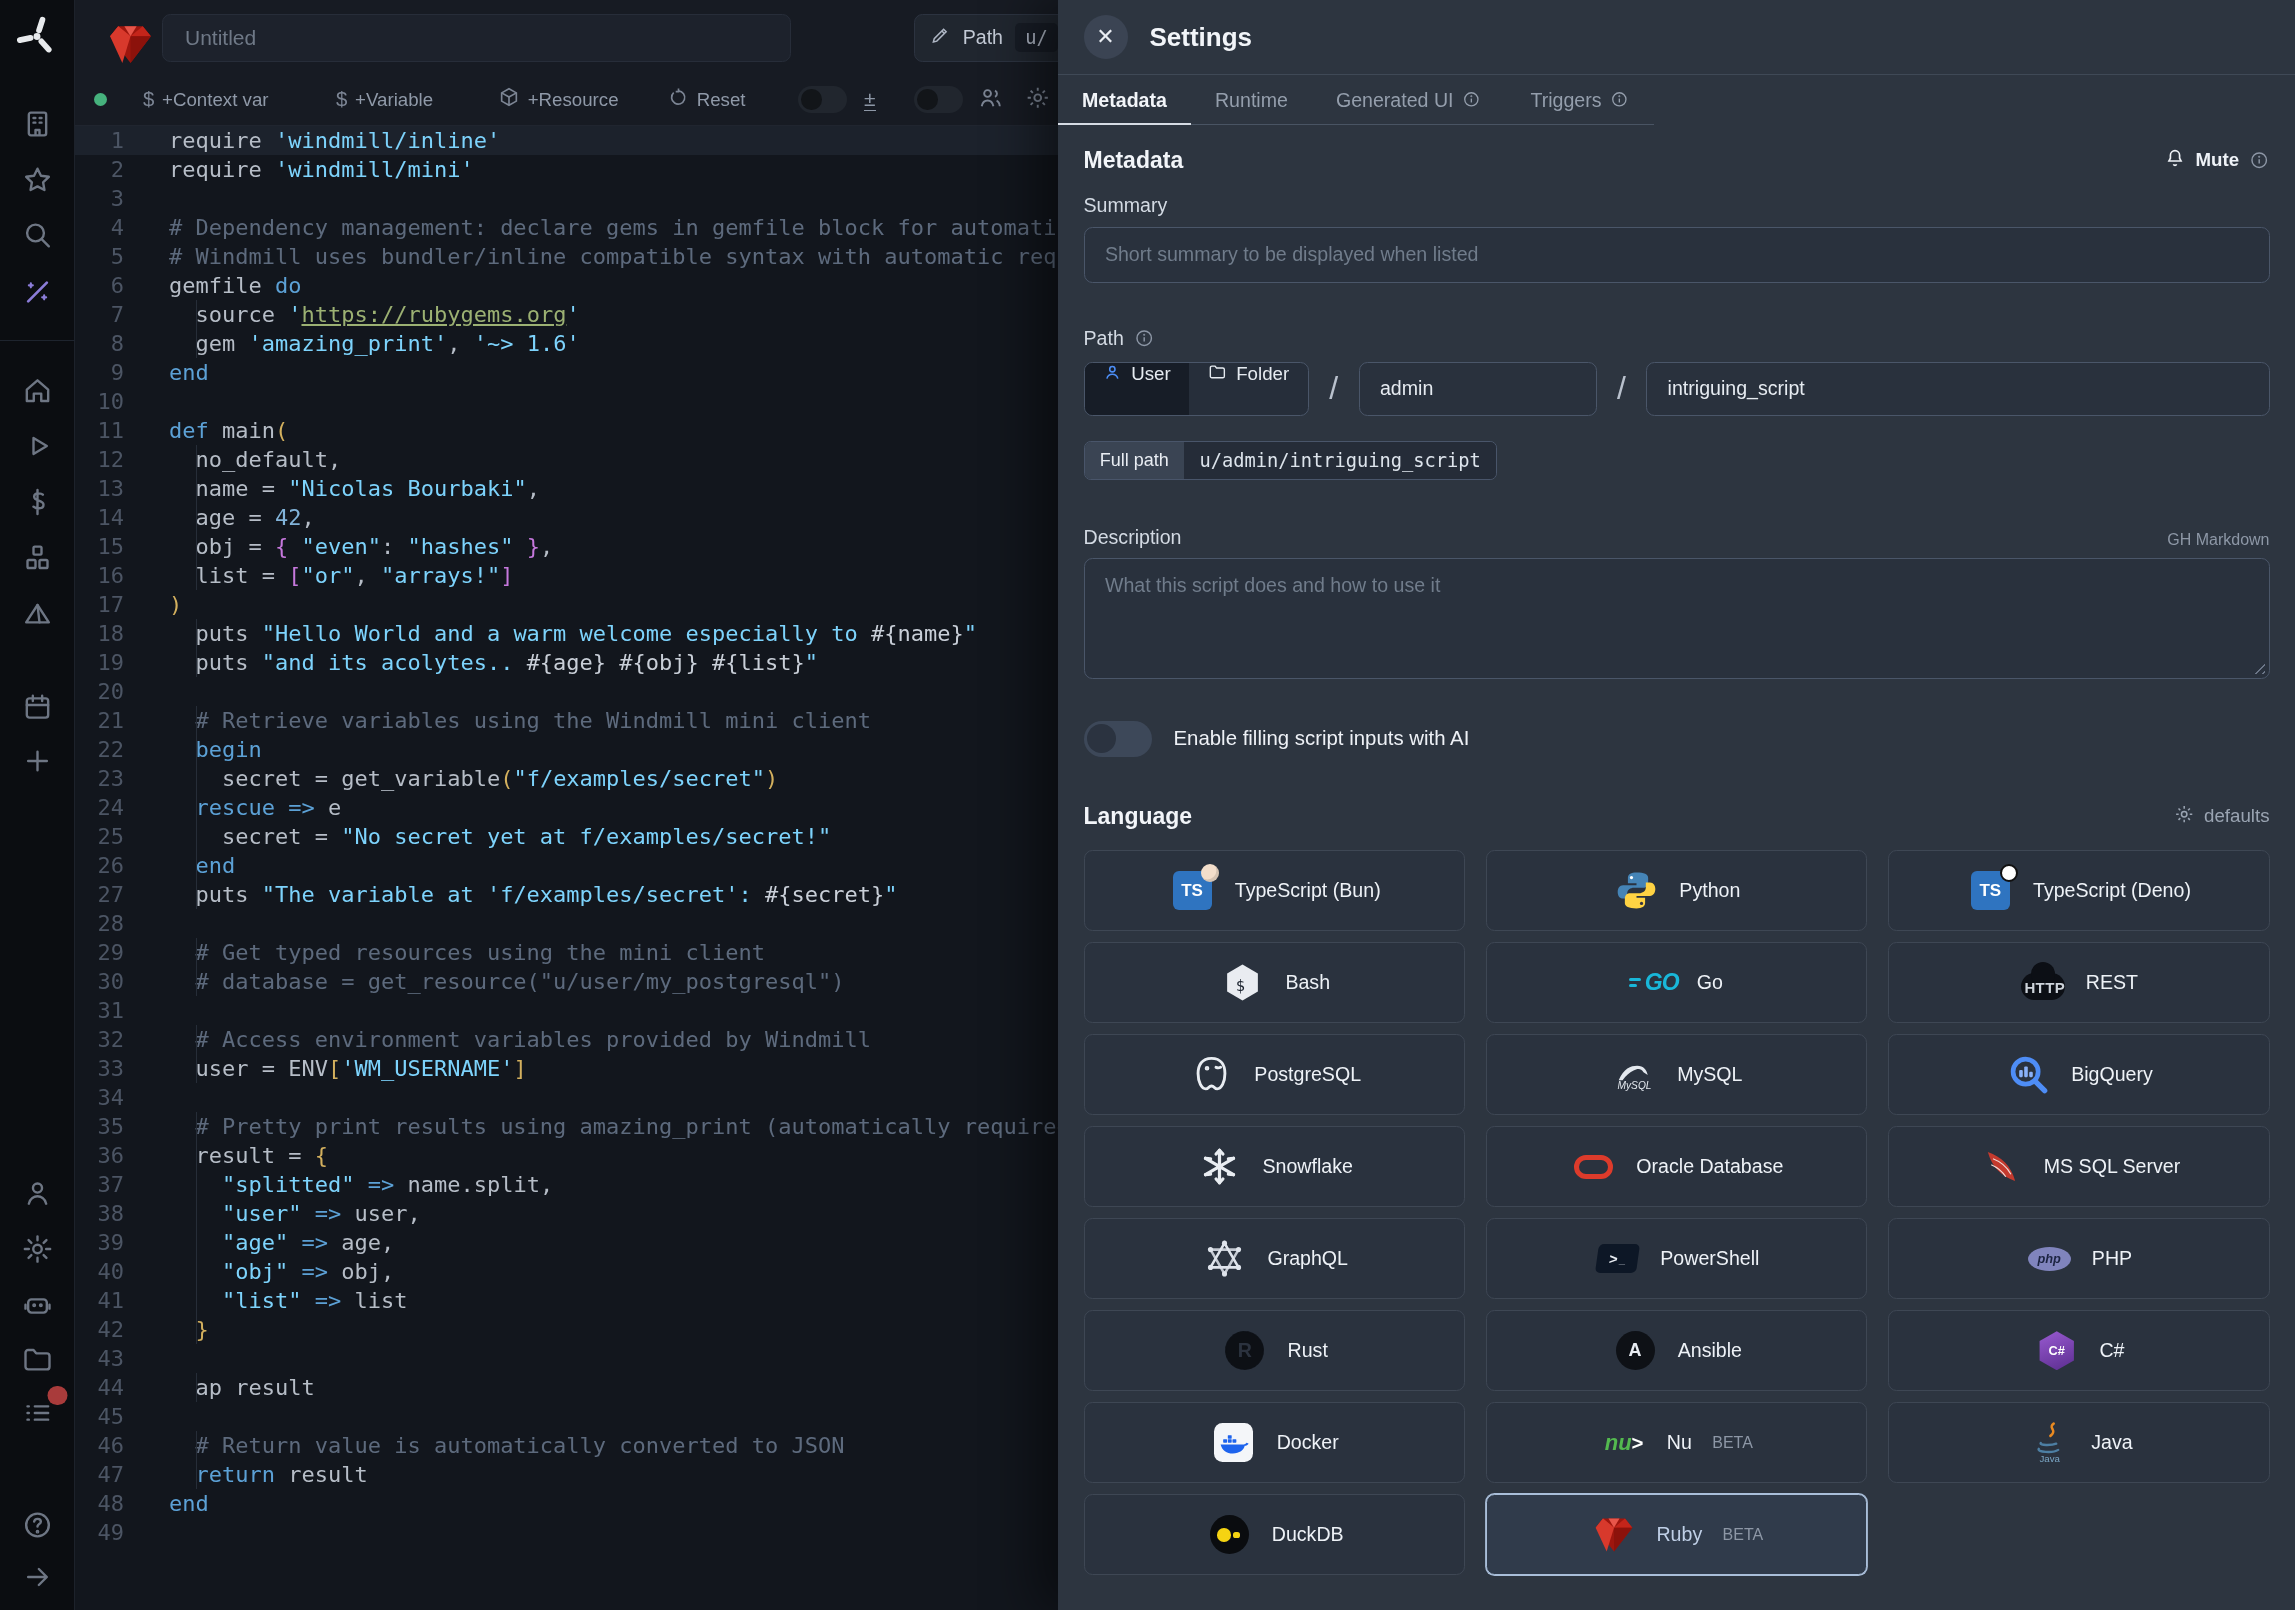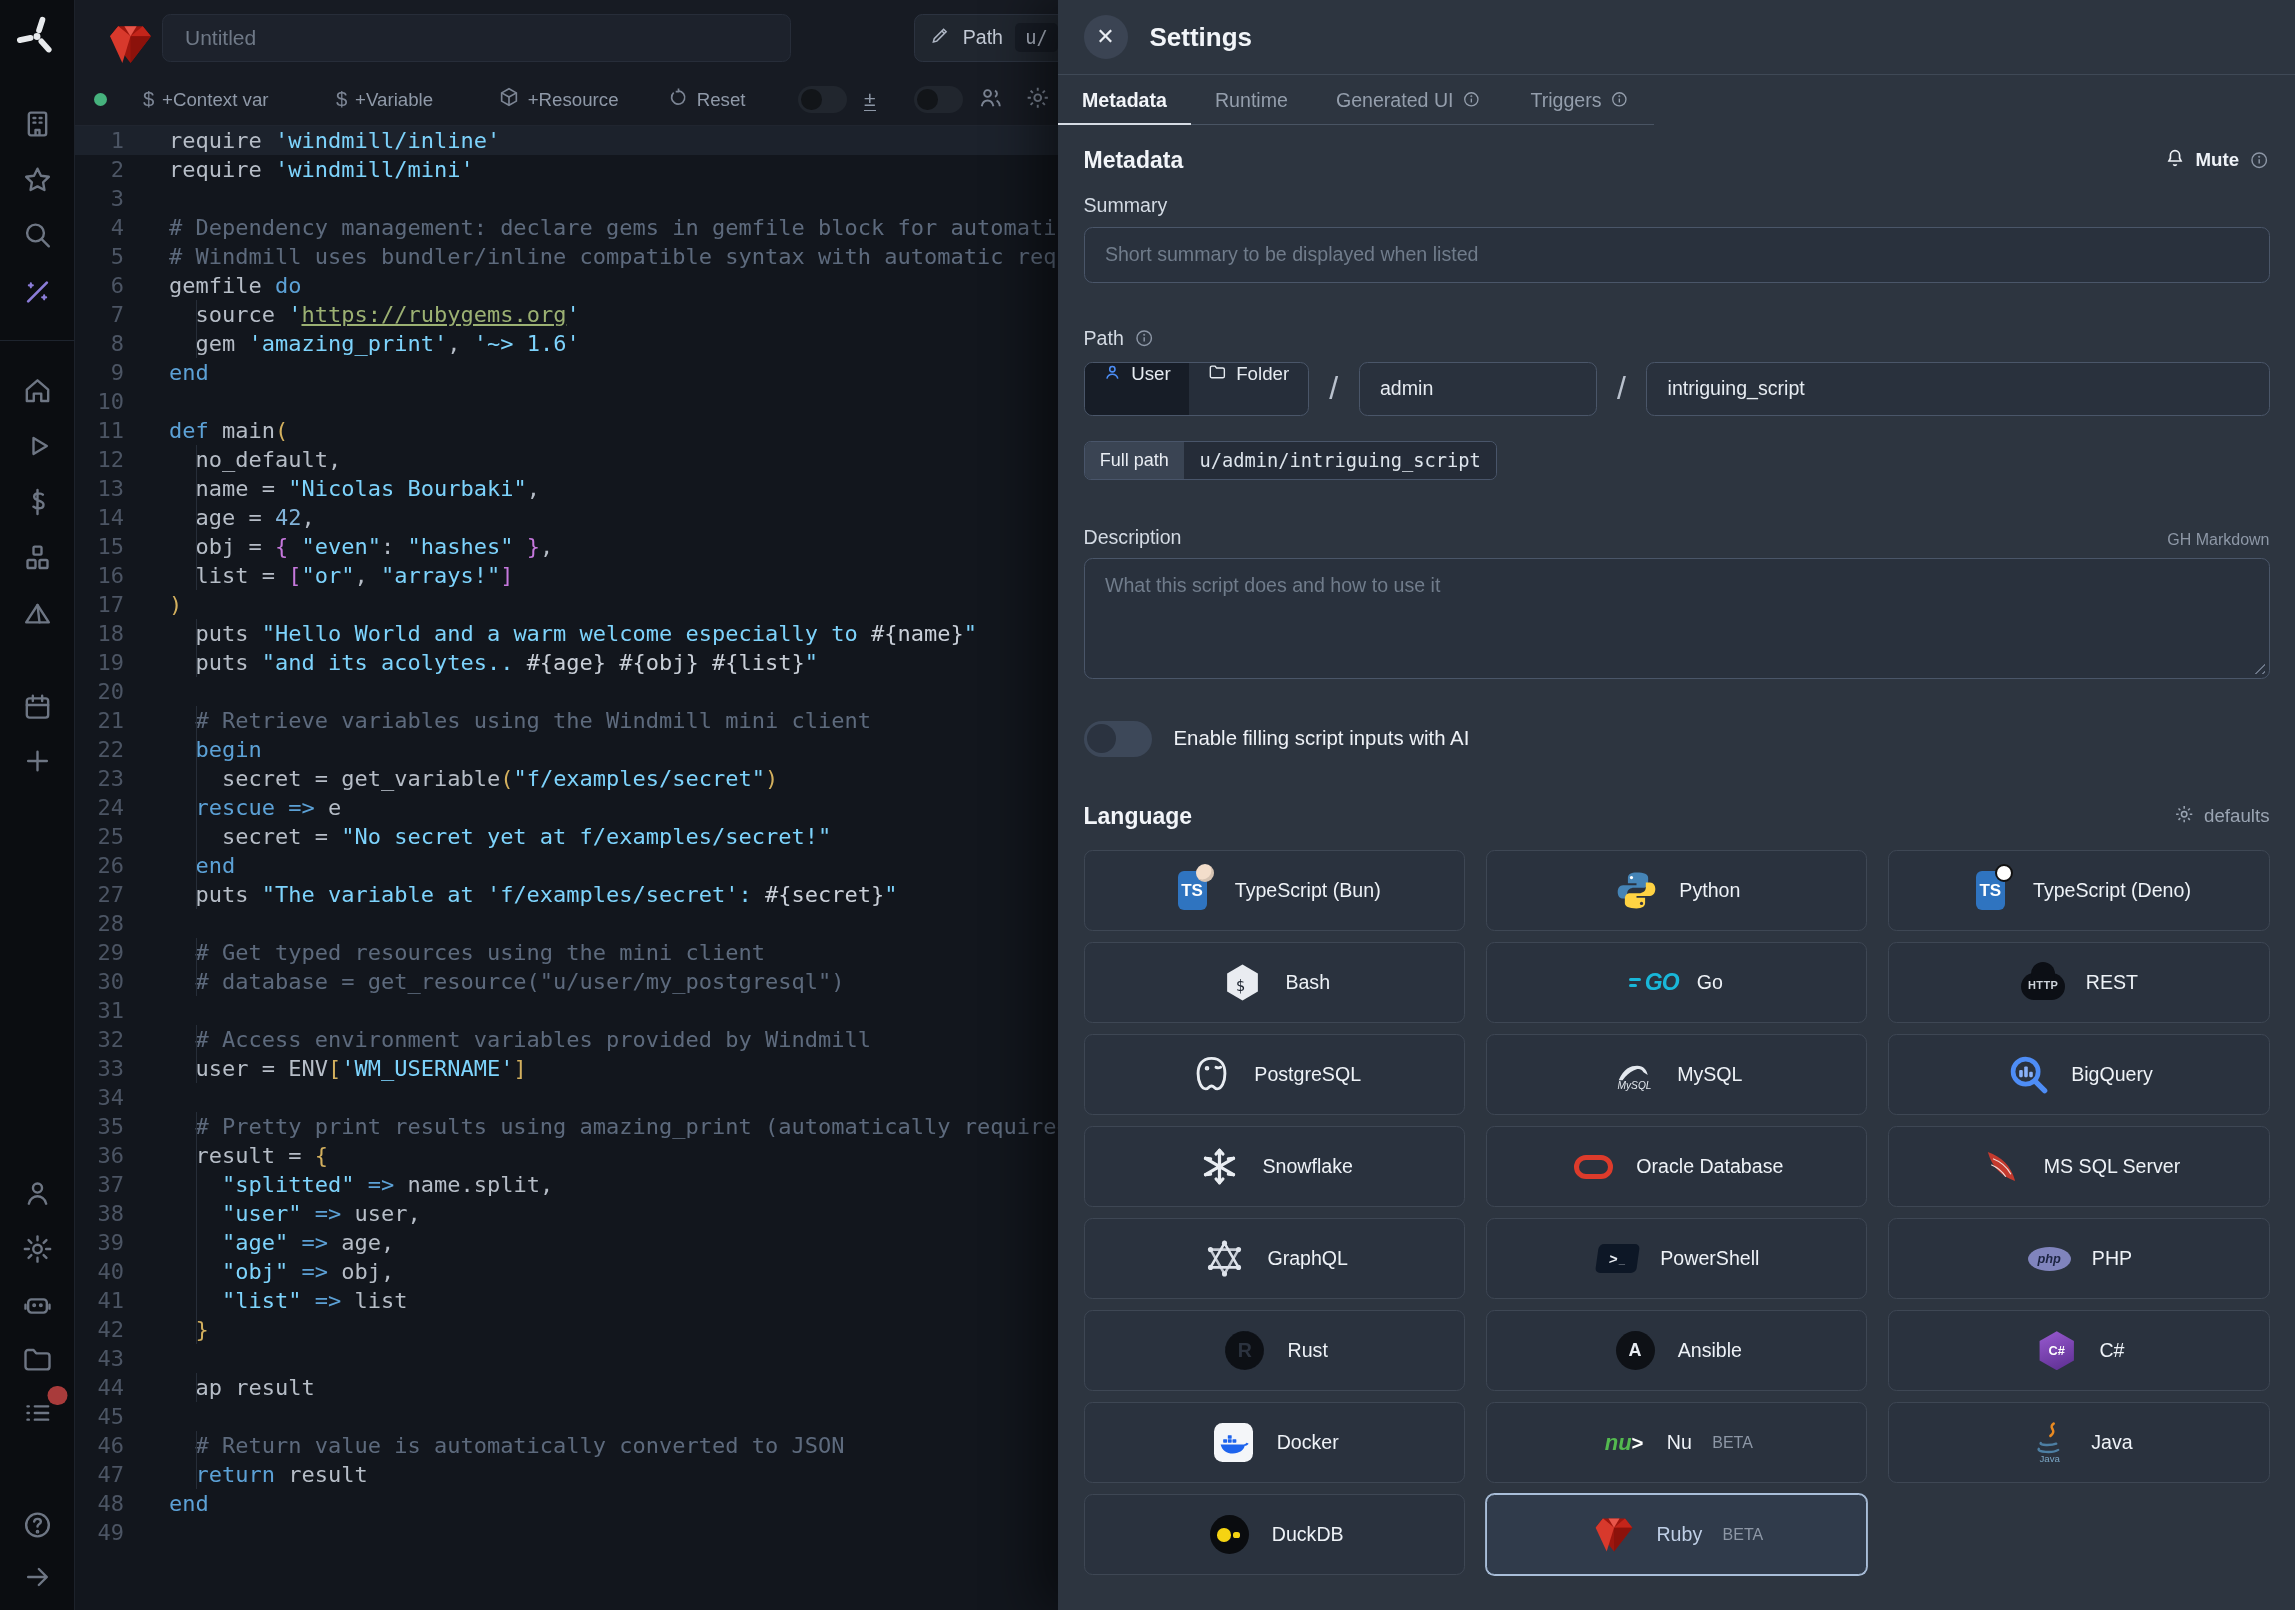--- a/index.html
+++ b/index.html
@@ -97,32 +97,32 @@
   .lang-card{height:81px;border:0.9px solid #3e4754;border-radius:8.5px;background:#2a323e;display:flex;
              align-items:center;justify-content:center;gap:18.7px;cursor:pointer;}
   .lang-card .l-label{font-size:19.6px;color:#eef2f7;}
   .lang-card.sel{background:#303b4b;box-shadow:0 0 0 0.9px #a9bed9;border-color:#a9bed9;}
   .lang-card.sel .l-label{color:#bfcfe6;}
   .beta{font-size:16px;color:#8d97a6;margin-left:1.7px;}
   .lic{width:48px;height:48px;display:flex;align-items:center;justify-content:center;position:relative;flex:none;}
   .info-ic{width:20.4px;height:20.4px;flex:none;}
 
   
-  .ts-sq{width:29px;height:39px;background:#2f74c0;border-radius:6px;color:#fff;font-weight:700;
+  .ts-sq{width:39px;height:39px;background:#2f74c0;border-radius:6px;color:#fff;font-weight:700;
          font-size:17px;display:flex;align-items:center;justify-content:center;position:relative;}
   .badge{position:absolute;top:-7.7px;right:-7.7px;width:18px;height:18px;border-radius:50%;}
   .badge.bun{background:#f3decb;box-shadow:inset -2.6px -2.6px 0 rgba(0,0,0,.12);}
   .badge.deno{background:#fff;border:2.6px solid #111;}
   .go-wrap{display:flex;align-items:center;gap:3.4px;}
   .go-txt{color:#19b7d9;font-size:23px;font-weight:800;font-style:italic;letter-spacing:-0.9px;}
   .go-lines{display:flex;flex-direction:column;gap:3.4px;}
   .go-lines i{display:block;height:2.6px;background:#19b7d9;border-radius:1.7px;}
   .cloud{position:relative;width:44px;height:27px;background:#0c0f15;border-radius:13.6px;margin-top:6.8px;}
   .cloud:before{content:"";position:absolute;left:9.4px;top:-11px;width:24px;height:24px;border-radius:50%;background:#0c0f15;}
-  .cloud b{position:absolute;left:0;right:0;top:6.8px;text-align:center;font-size:11px;color:#cdd3da;letter-spacing:0.4px;}
+  .cloud b{position:absolute;left:0;right:0;top:6.8px;text-align:right;font-size:15px;color:#cdd3da;letter-spacing:0.4px;}
   .oracle-o{width:39px;height:24px;border:5.1px solid #dd3b2b;border-radius:12.8px;}
   .ps-sq{width:41px;height:29px;background:#0d1726;border-radius:5.1px;transform:skewX(-8deg);
          color:#e8ecf2;font-weight:700;font-size:14.5px;display:flex;align-items:center;justify-content:center;gap:1.7px;}
   .php-el{width:43px;height:24px;background:#8084bd;border-radius:50%;display:flex;align-items:center;
           justify-content:center;color:#1c2442;font-weight:700;font-style:italic;font-size:12.8px;}
   .rust-c{width:39px;height:39px;border-radius:50%;background:#0d1015;color:#2b323e;font-weight:700;
           font-size:19.6px;display:flex;align-items:center;justify-content:center;border:1.7px dashed #10141b;}
   .ans-c{width:39px;height:39px;border-radius:50%;background:#0e1116;color:#e8ecf2;font-weight:700;
          font-size:18px;display:flex;align-items:center;justify-content:center;}
   .cs-hex{width:39px;height:39px;background:linear-gradient(160deg,#9a5bd2,#5b2d8f);color:#fff;font-weight:700;

